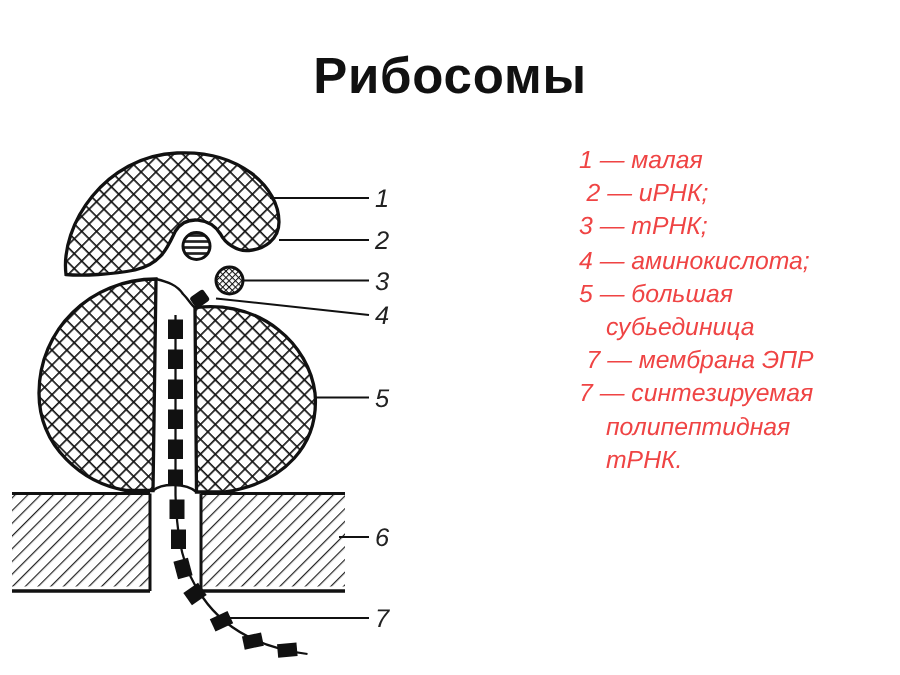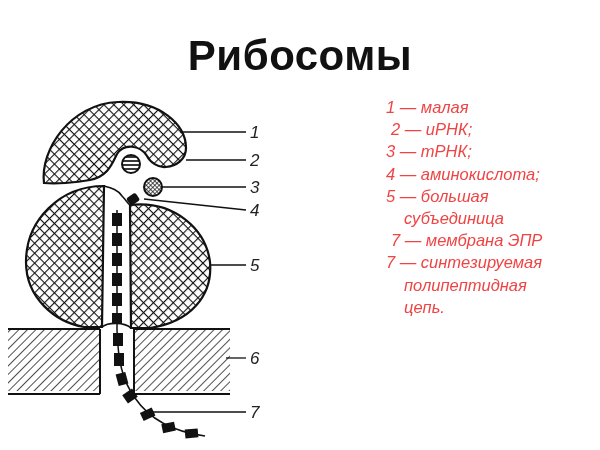--- a/index.html
+++ b/index.html
@@ -1,17 +1,17 @@
 <!DOCTYPE html>
 <html><head>
 <meta charset="utf-8">
 <style>
   html,body{margin:0;padding:0;background:#fff;}
   body{width:600px;height:450px;position:relative;overflow:hidden;font-family:"Liberation Sans",sans-serif;}
-  .title{position:absolute;left:0;top:32px;width:600px;text-align:center;font-weight:bold;font-size:42px;color:#111;letter-spacing:0.5px;}
+  .title{position:absolute;left:0;top:32px;width:600px;text-align:center;font-weight:bold;font-size:34px;color:#111;letter-spacing:0.5px;}
   .legend{position:absolute;left:386px;top:96px;width:210px;color:#ef4444;font-style:italic;font-size:16.5px;line-height:22.2px;}
   .legend div{white-space:nowrap;}
   .indent{padding-left:18px;}
   .sp{padding-left:5px;}
   svg.diagram{position:absolute;left:0;top:0;}
   .lbl{font-family:"Liberation Sans",sans-serif;font-style:italic;font-size:17px;fill:#222;}
 </style>
 </head>
 <body>
 
@@ -109,18 +109,18 @@
   <text class="lbl" x="250" y="364">6</text>
   <text class="lbl" x="250" y="418">7</text>
 </svg>
 
 <div class="legend">
   <div>1 — малая</div>
   <div class="sp">2 — иРНК;</div>
   <div>3 — тРНК;</div>
   <div>4 — аминокислота;</div>
   <div>5 — большая</div>
-  <div class="indent">субъединица</div>
+  <div class="indent">субьединица</div>
   <div class="sp">7 — мембрана ЭПР</div>
   <div>7 — синтезируемая</div>
   <div class="indent">полипептидная</div>
-  <div class="indent">цепь.</div>
+  <div class="indent">тРНК.</div>
 </div>
 
 </body></html>

